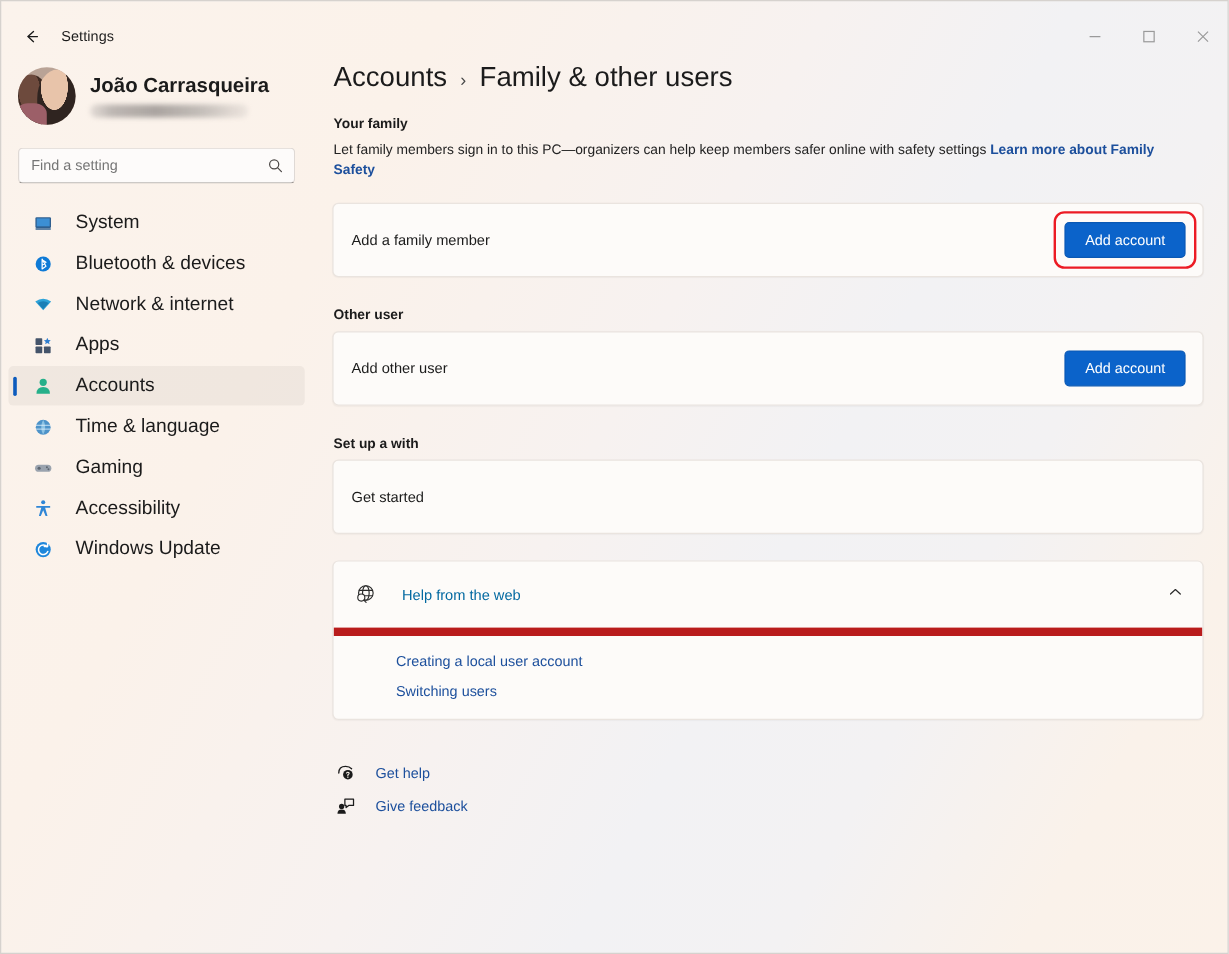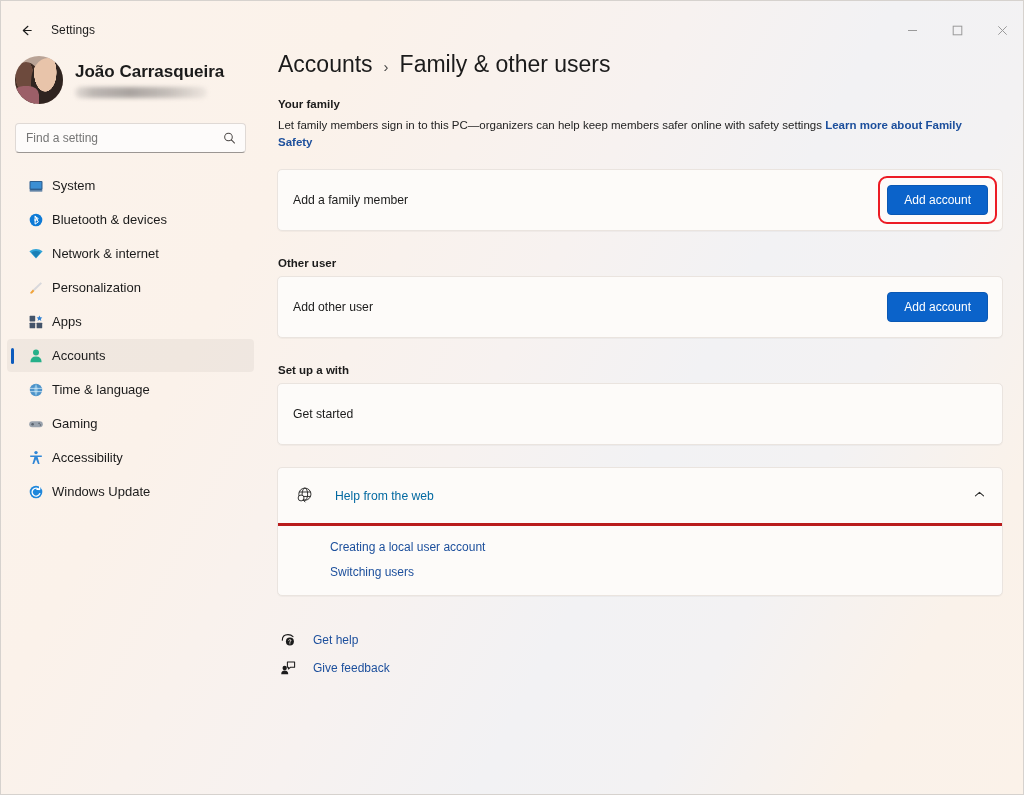--- a/index.html
+++ b/index.html
@@ -169,22 +169,22 @@
     background: #0c5bbd;
     display: none;
   }
   .navitem.sel .pill { display: block; }
   .nav-ic {
     width: 18px; height: 18px;
     flex: none;
     display: flex; align-items: center; justify-content: center;
   }
   .nav-label {
-    margin-left: 7px;
-    font-size: 13px;
+    margin-left: 18px;
+    font-size: 16px;
     color: #1b1b1b;
     white-space: nowrap;
   }
 
   
   .main {
     position: absolute;
     top: 32px; left: 259px;
     width: 765px; height: 762px;
     padding: 18px 22px 0 17px;
@@ -291,21 +291,21 @@
     padding: 0 16px 0 17px;
     cursor: pointer;
   }
   .help-ic { width: 20px; height: 20px; display: flex; }
   .help-title {
     margin-left: 20px;
     font-size: 12.2px;
     color: #0369a1;
   }
   .help-body {
-    border-top: 3px solid #b91c1c;
+    border-top: 7px solid #b91c1c;
     padding: 14px 0 16px 52px;
   }
   .help-link {
     display: block;
     font-size: 12px;
     color: #1c4f9c;
     text-decoration: none;
     margin-bottom: 11px;
     cursor: pointer;
     width: fit-content;
@@ -415,30 +415,20 @@
 
         <span class="nav-ic">
           <svg width="16" height="16" viewBox="0 0 16 16">
             <path d="M1.4 5.2 Q8 0.9 14.6 5.2 L8 12.6 Z" fill="#2ea3d8"></path>
             <path d="M3.4 6.5 Q8 3.6 12.6 6.5 L8 11.8 Z" fill="#1b7fb5"></path>
           </svg>
         </span>
         <span class="nav-label">Network &amp; internet</span>
       </div>
 
-      <div class="navitem">
-
-        <span class="nav-ic">
-          <svg width="16" height="16" viewBox="0 0 16 16">
-            <path d="M12.6 2.2 L14 3.6 L6.4 11.1 L4.9 9.6 Z" fill="#d8d8dc"></path>
-            <path d="M4.9 9.6 L6.4 11.1 L4.0 13.6 L2.6 13.8 L2.5 12.3 Z" fill="#f0a33a"></path>
-          </svg>
-        </span>
-        <span class="nav-label">Personalization</span>
-      </div>
 
       <div class="navitem">
 
         <span class="nav-ic">
           <svg width="16" height="16" viewBox="0 0 16 16">
             <rect x="1.6" y="1.8" width="5.6" height="5.6" rx=".6" fill="#44546a"></rect>
             <rect x="1.6" y="8.7" width="5.6" height="5.6" rx=".6" fill="#44546a"></rect>
             <rect x="8.6" y="8.7" width="5.6" height="5.6" rx=".6" fill="#44546a"></rect>
             <path d="M11.4 1.4 L12.3 3.3 L14.3 3.5 L12.8 4.9 L13.3 6.9 L11.4 5.8 L9.6 6.9 L10.1 4.9 L8.6 3.5 L10.6 3.3 Z" fill="#2f7fd1"></path>
           </svg>

